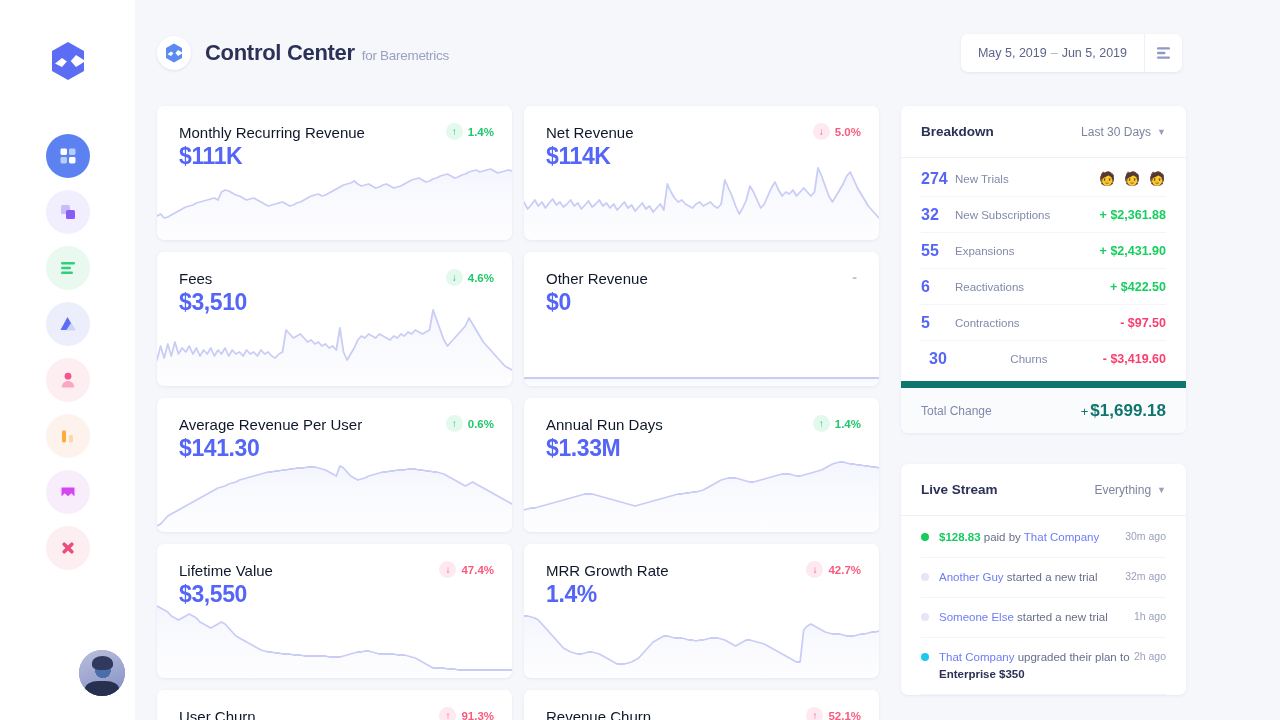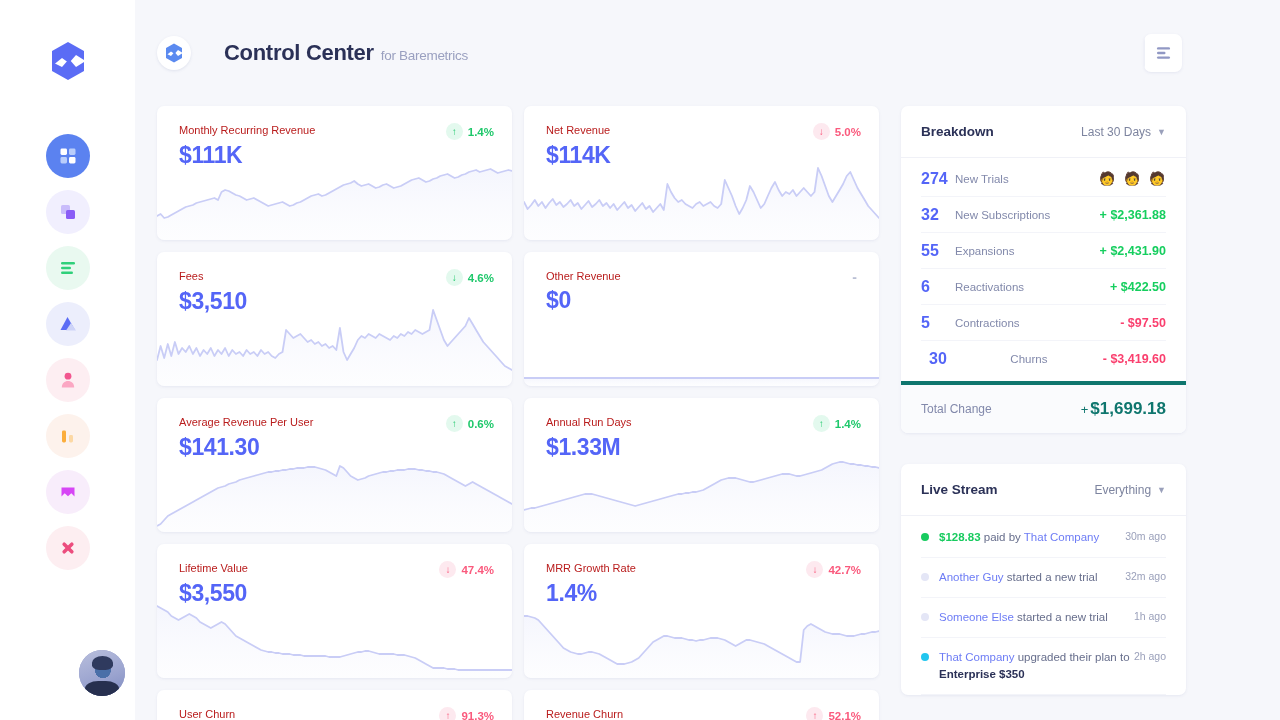--- a/index.html
+++ b/index.html
@@ -94,21 +94,20 @@
   .title-block { display: flex; align-items: center; gap: 14px; }
   .title-logo {
     width: 34px; height: 34px; border-radius: 50%;
     background: #ffffff;
     display: flex; align-items: center; justify-content: center;
     box-shadow: 0 1px 3px rgba(80,90,150,.13);
   }
   .app-title {
     font-size: 22px; font-weight: bold; color: #2b3157;
     letter-spacing: -.3px;
-    margin-left: 19px;
   }
   .app-sub {
     font-size: 13.5px; color: #9aa0c0; margin-left: 7px; font-weight: normal;
   }
   .topbar-spacer { flex: 1 1 auto; }
   .daterange {
     display: flex; align-items: center;
     height: 38px;
     background: #ffffff;
     border-radius: 7px;
@@ -153,21 +152,21 @@
     box-shadow: 0 1px 3px rgba(90,100,160,.10);
     position: relative;
     overflow: hidden;
   }
   .card-head {
     display: flex; align-items: flex-start;
     padding: 17px 18px 0 22px;
     position: relative; z-index: 3;
   }
   .card-label {
-    font-size: 11px; color: #b91c1c; flex: 1 1 auto; padding-top: 1px;
+    font-size: 15px; color: #0f172a; flex: 1 1 auto; padding-top: 1px;
   }
   .card-value {
     font-size: 23px; font-weight: bold; color: #5465f7;
     padding: 2px 22px 0 22px;
     letter-spacing: -.4px;
     position: relative; z-index: 3;
   }
   .badge {
     display: flex; align-items: center; gap: 5px;
     font-size: 11.5px; font-weight: bold;
@@ -227,21 +226,21 @@
   .bd-name { font-size: 11.5px; color: #8289ab; flex: 1 1 auto; }
   .bd-amt { font-size: 12.5px; font-weight: bold; white-space: nowrap; }
   .bd-amt.pos { color: #15ce5e; }
   .bd-amt.neg { color: #fa3f6e; }
   .bd-avatars { display: flex; gap: 9px; align-items: center; }
   .bd-avatars span { font-size: 13px; line-height: 1; }
   .bd-total {
     display: flex; align-items: center;
     height: 52px; padding: 0 20px;
     background: #fafbfd;
-    border-top: 4px solid #0f766e;
+    border-top: 7px solid #0f766e;
   }
   .bd-total-label { font-size: 12px; color: #8289ab; flex: 1 1 auto; }
   .bd-total-value { font-size: 17px; font-weight: bold; color: #0f766e; }
   .bd-total-value .sign { font-size: 13px; font-weight: normal; margin-right: 2px; }
 
   .ls-list { padding: 2px 20px 0 20px; }
   .ls-row {
     display: flex; align-items: flex-start;
     padding: 11px 0 11px 0;
     border-bottom: 1px solid #f3f4f9;
@@ -349,20 +348,23 @@
           </svg>
         </div>
         <div class="app-title">
           <span>Control Center</span><span class="app-sub">for Baremetrics</span>
         </div>
       </div>
 
       <div class="topbar-spacer"></div>
 
       <div class="daterange">
+        <div class="daterange-text">
+          <span>May 5, 2019</span><span class="daterange-sep">–</span><span>Jun 5, 2019</span>
+        </div>
         <div class="daterange-btn">
           <svg width="17" height="14" viewBox="0 0 17 14">
             <rect x="2" y="1.2" width="13" height="2.4" rx="1.2" fill="#9198c4"></rect>
             <rect x="2" y="5.8" width="8.5" height="2.4" rx="1.2" fill="#9198c4"></rect>
             <rect x="2" y="10.4" width="13" height="2.4" rx="1.2" fill="#9198c4"></rect>
           </svg>
         </div>
       </div>
     </header>
 

